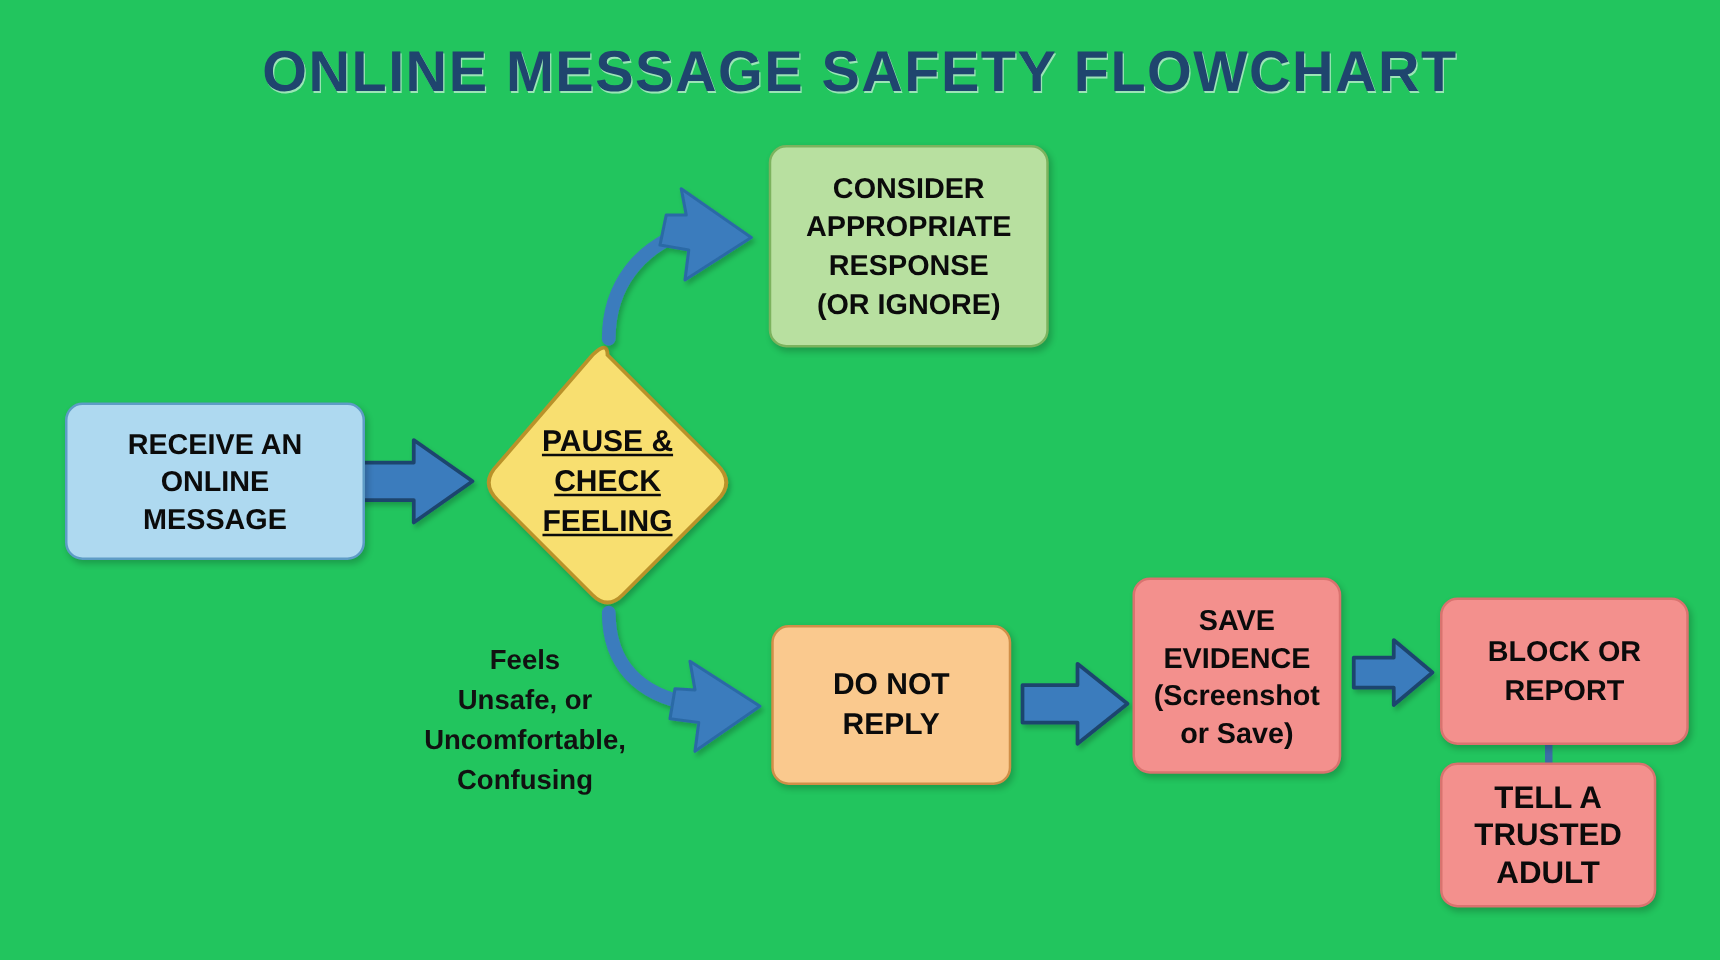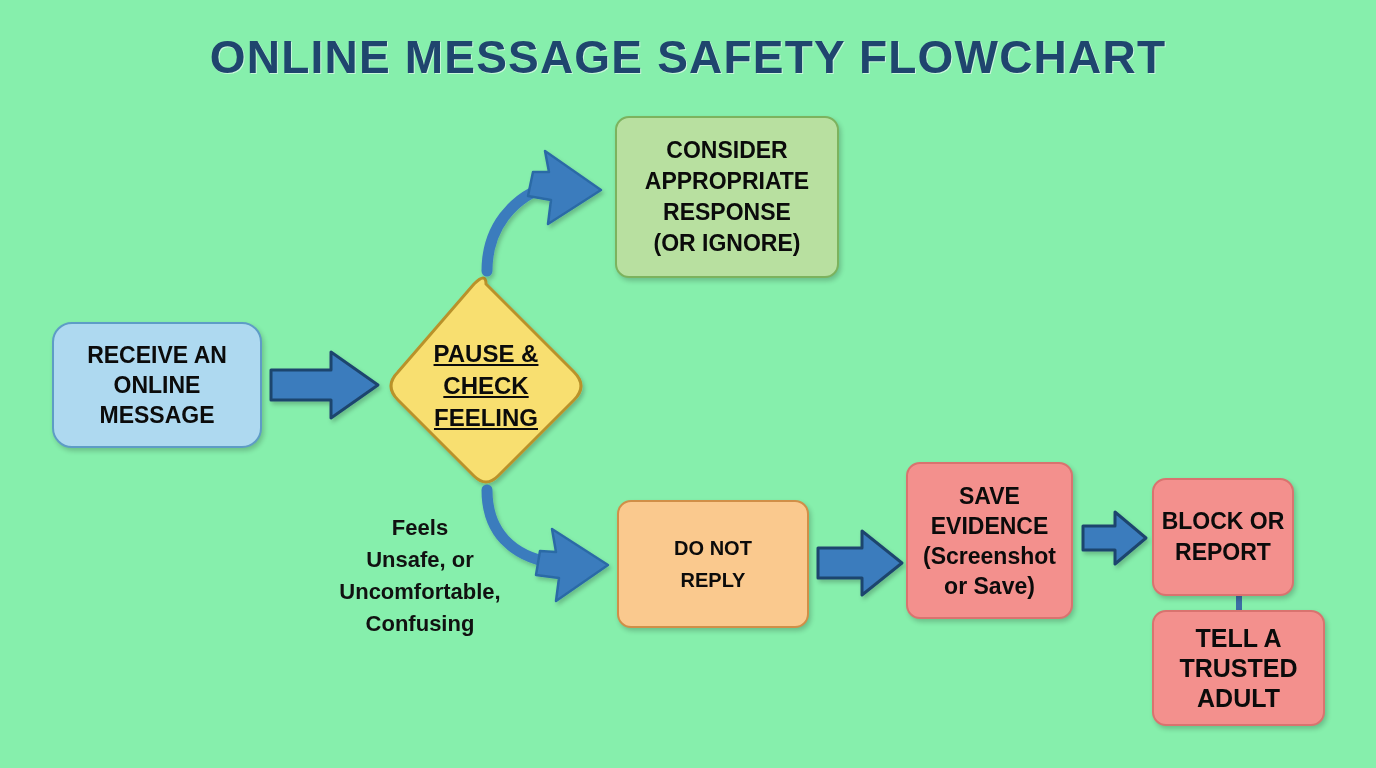--- a/index.html
+++ b/index.html
@@ -10,21 +10,21 @@
   body {
     width: 1376px;
     height: 768px;
     overflow: hidden;
     font-family: "Liberation Sans", sans-serif;
   }
   #canvas {
     position: relative;
     width: 1376px;
     height: 768px;
-    background: #86efac;
+    background: #22c55e;
   }
   #flow-svg {
     position: absolute;
     top: 0;
     left: 0;
     width: 1376px;
     height: 768px;
   }
   .chart-title {
     position: absolute;
@@ -52,41 +52,41 @@
     color: #0b0b0b;
     border-radius: 14px;
     border-style: solid;
     border-width: 2.5px;
     box-shadow: 2px 3px 5px rgba(0,0,0,0.20);
   }
   .node .line { display: block; white-space: nowrap; }
   .node .line.sub { font-weight: bold; }
 
   #node-receive {
-    left: 52px; top: 322px; width: 210px; height: 126px;
+    left: 52px; top: 322px; width: 240px; height: 126px;
     background: #aed9f0; border-color: #5e9cc6;
-    font-size: 23px; line-height: 30px; border-radius: 20px;
+    font-size: 23px; line-height: 30px;
   }
   #node-consider {
     left: 615px; top: 116px; width: 224px; height: 162px;
     background: #b8e0a0; border-color: #7cb35e;
     font-size: 23px; line-height: 31px;
   }
   #node-donotreply {
     left: 617px; top: 500px; width: 192px; height: 128px;
     background: #fac98e; border-color: #d08f48;
-    font-size: 20px; line-height: 32px;
+    font-size: 24px; line-height: 32px;
   }
   #node-saveevidence {
     left: 906px; top: 462px; width: 167px; height: 157px;
     background: #f3908d; border-color: #d9736f;
     font-size: 23px; line-height: 30px;
   }
   #node-blockreport {
-    left: 1152px; top: 478px; width: 142px; height: 118px;
+    left: 1152px; top: 478px; width: 199px; height: 118px;
     background: #f3908d; border-color: #d9736f;
     font-size: 23px; line-height: 31px;
   }
   #node-telladult {
     left: 1152px; top: 610px; width: 173px; height: 116px;
     background: #f3908d; border-color: #d9736f;
     font-size: 25px; line-height: 30px;
   }
 
   .diamond-label {

